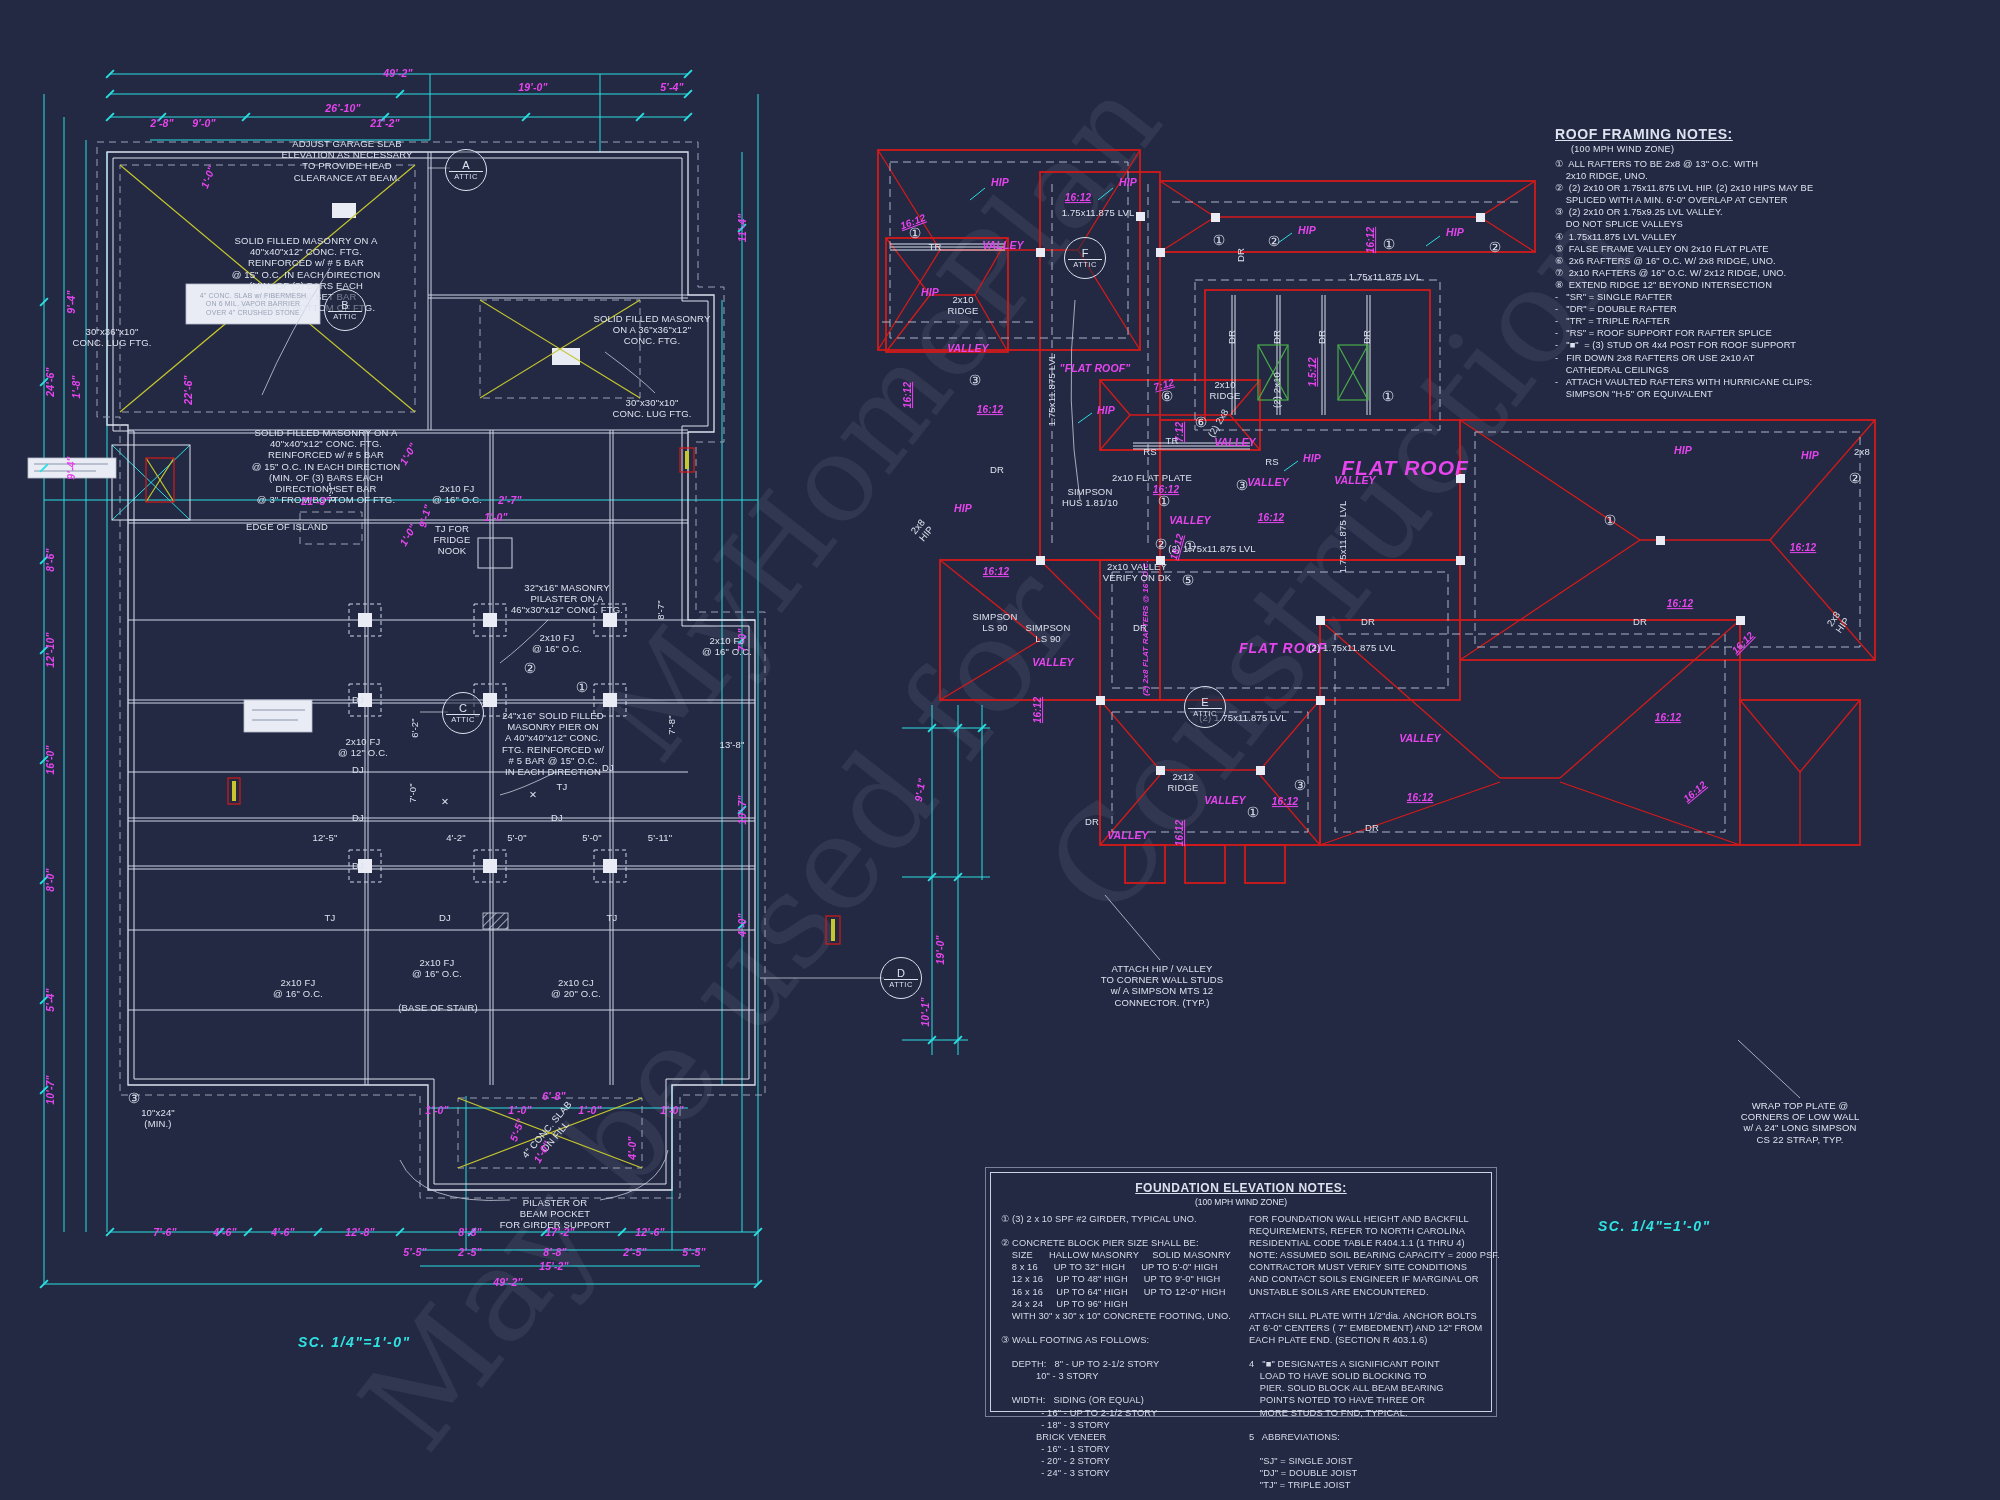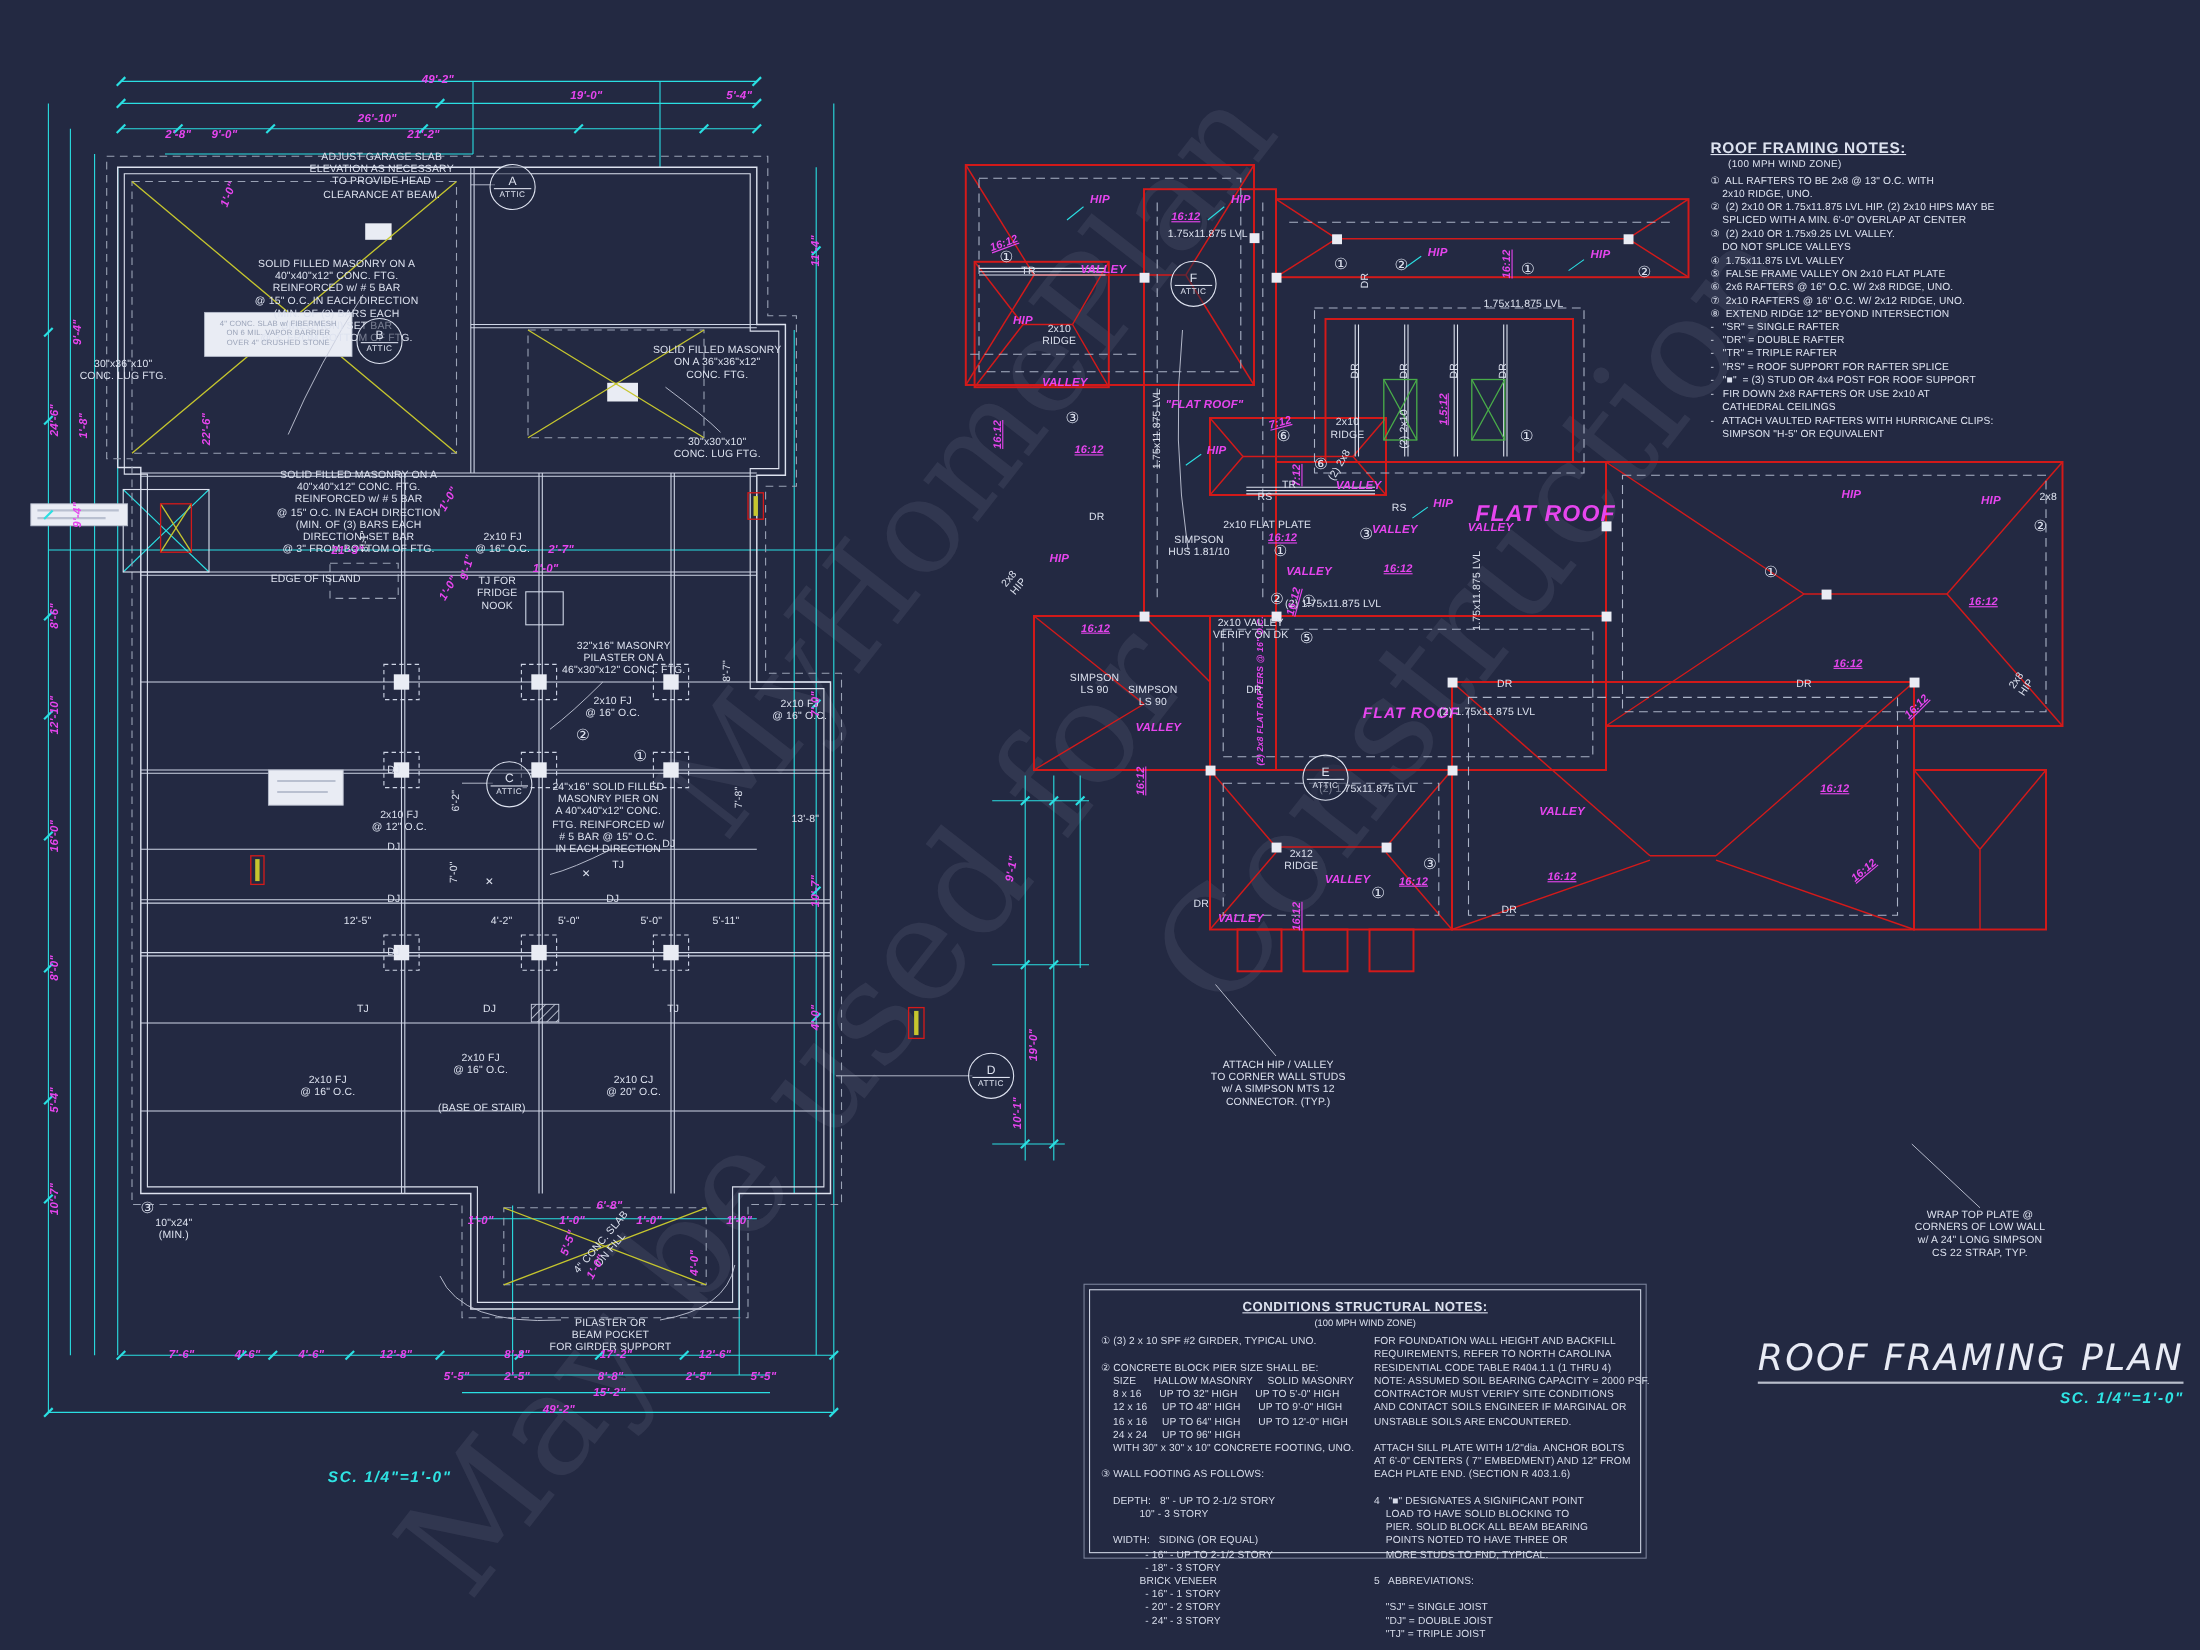--- a/index.html
+++ b/index.html
@@ -689,27 +689,26 @@
         <div class="nline">-   "RS" = ROOF SUPPORT FOR RAFTER SPLICE</div>
         <div class="nline">-   "■"  = (3) STUD OR 4x4 POST FOR ROOF SUPPORT</div>
         <div class="nline">-   FIR DOWN 2x8 RAFTERS OR USE 2x10 AT</div>
         <div class="nline">    CATHEDRAL CEILINGS</div>
         <div class="nline">-   ATTACH VAULTED RAFTERS WITH HURRICANE CLIPS:</div>
         <div class="nline">    SIMPSON "H-5" OR EQUIVALENT</div>
       </div>
   </div>
 
   <div class="fsnbox" style="left:990px;top:1172px;width:500px;height:238px;">
-    <div class="fsn-title">CONDITIONS STRUCTURAL NOTES:</div>
+    <div class="fsn-title">FOUNDATION ELEVATION NOTES:</div>
     <div class="fsn-sub">(100 MPH WIND ZONE)</div>
     <div id="fn-col1" class="fcol" style="left:10px;top:40px;"><div class="nline">① (3) 2 x 10 SPF #2 GIRDER, TYPICAL UNO.</div><div class="nline"> </div><div class="nline">② CONCRETE BLOCK PIER SIZE SHALL BE:</div><div class="nline">    SIZE      HALLOW MASONRY     SOLID MASONRY</div><div class="nline">    8 x 16      UP TO 32" HIGH      UP TO 5'-0" HIGH</div><div class="nline">    12 x 16     UP TO 48" HIGH      UP TO 9'-0" HIGH</div><div class="nline">    16 x 16     UP TO 64" HIGH      UP TO 12'-0" HIGH</div><div class="nline">    24 x 24     UP TO 96" HIGH</div><div class="nline">    WITH 30" x 30" x 10" CONCRETE FOOTING, UNO.</div><div class="nline"> </div><div class="nline">③ WALL FOOTING AS FOLLOWS:</div><div class="nline"> </div><div class="nline">    DEPTH:   8" - UP TO 2-1/2 STORY</div><div class="nline">             10" - 3 STORY</div><div class="nline"> </div><div class="nline">    WIDTH:   SIDING (OR EQUAL)</div><div class="nline">               - 16" - UP TO 2-1/2 STORY</div><div class="nline">               - 18" - 3 STORY</div><div class="nline">             BRICK VENEER</div><div class="nline">               - 16" - 1 STORY</div><div class="nline">               - 20" - 2 STORY</div><div class="nline">               - 24" - 3 STORY</div></div>
     <div id="fn-col2" class="fcol" style="left:258px;top:40px;"><div class="nline">FOR FOUNDATION WALL HEIGHT AND BACKFILL</div><div class="nline">REQUIREMENTS, REFER TO NORTH CAROLINA</div><div class="nline">RESIDENTIAL CODE TABLE R404.1.1 (1 THRU 4)</div><div class="nline">NOTE: ASSUMED SOIL BEARING CAPACITY = 2000 PSF.</div><div class="nline">CONTRACTOR MUST VERIFY SITE CONDITIONS</div><div class="nline">AND CONTACT SOILS ENGINEER IF MARGINAL OR</div><div class="nline">UNSTABLE SOILS ARE ENCOUNTERED.</div><div class="nline"> </div><div class="nline">ATTACH SILL PLATE WITH 1/2"dia. ANCHOR BOLTS</div><div class="nline">AT 6'-0" CENTERS ( 7" EMBEDMENT) AND 12" FROM</div><div class="nline">EACH PLATE END. (SECTION R 403.1.6)</div><div class="nline"> </div><div class="nline">4   "■" DESIGNATES A SIGNIFICANT POINT</div><div class="nline">    LOAD TO HAVE SOLID BLOCKING TO</div><div class="nline">    PIER. SOLID BLOCK ALL BEAM BEARING</div><div class="nline">    POINTS NOTED TO HAVE THREE OR</div><div class="nline">    MORE STUDS TO FND, TYPICAL.</div><div class="nline"> </div><div class="nline">5   ABBREVIATIONS:</div><div class="nline"> </div><div class="nline">    "SJ" = SINGLE JOIST</div><div class="nline">    "DJ" = DOUBLE JOIST</div><div class="nline">    "TJ" = TRIPLE JOIST</div><div class="nline"> </div></div>
   </div>
 
   <div class="titleblock" style="left:298px;top:1330px;">
     <div class="scale">SC. 1/4"=1'-0"</div>
   </div>
   <div class="titleblock" style="left:1598px;top:1214px;">
-    <span class="title" style="font-size:33px;">ROOF FRAMING PLAN</span>
     <div class="scale">SC. 1/4"=1'-0"</div>
   </div>
 
 </div>
 
 </body></html>

